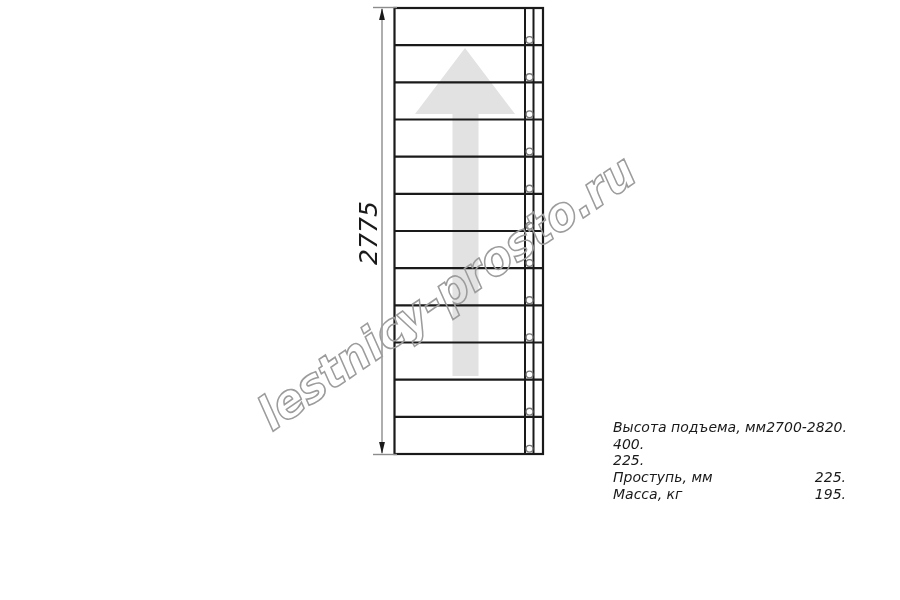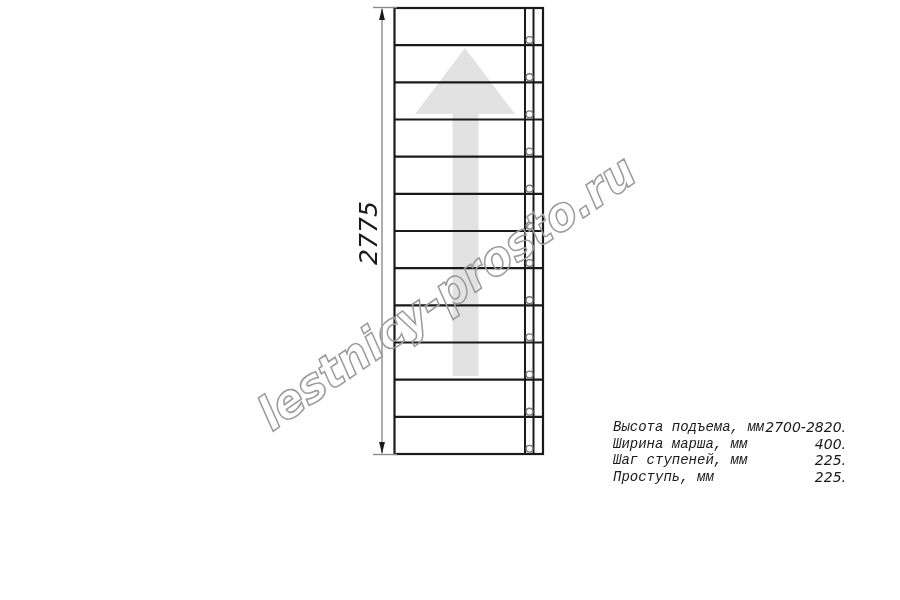--- a/index.html
+++ b/index.html
@@ -6,21 +6,21 @@
   body{
     width:900px;height:600px;background:#ffffff;position:relative;overflow:hidden;
     font-family:"DejaVu Sans",sans-serif;
   }
   #stage{position:absolute;left:0;top:0;width:900px;height:600px;}
   .spec-table{
     position:absolute;left:613px;top:419px;width:233px;
     font-style:italic;font-size:14px;line-height:16.7px;color:#1a1a1a;
   }
   .spec-row{display:flex;justify-content:space-between;white-space:nowrap;}
-  .spec-label{text-align:right;font-family:Liberation Mono, monospace;}
+  .spec-label{text-align:right;}
   .spec-value{text-align:left;}
 </style>
 </head>
 <body>
 
 <svg id="stage" viewBox="0 0 900 600" aria-hidden="true">
 
   <polygon points="465,48 415,114 452.5,114 452.5,376 478.5,376 478.5,114 515,114" fill="#e2e2e2"></polygon>
 
   <g stroke="#1a1a1a" stroke-width="2.2" fill="none">
@@ -67,24 +67,26 @@
 
   <text transform="translate(272,432) rotate(-34.5)" font-family="DejaVu Sans, sans-serif" font-style="italic" font-weight="bold" font-size="47" fill="none" stroke="#9c9c9c" stroke-width="1.6" textLength="446" lengthAdjust="spacingAndGlyphs">lestnicy-prosto.ru</text>
 </svg>
 
 <div class="spec-table">
   <div class="spec-row">
     <span class="spec-label">Высота подъема, мм</span>
     <span class="spec-value">2700-2820.</span>
   </div>
   <div class="spec-row">
-    <span class="spec-label">Ширина марша, мм</span>
     <span class="spec-value">400.</span>
   </div>
   <div class="spec-row">
-    <span class="spec-label">Шаг ступеней, мм</span>
     <span class="spec-value">225.</span>
   </div>
   <div class="spec-row">
     <span class="spec-label">Проступь, мм</span>
     <span class="spec-value">225.</span>
   </div>
+  <div class="spec-row">
+    <span class="spec-label">Масса, кг</span>
+    <span class="spec-value">195.</span>
+  </div>
 </div>
 
 </body></html>

